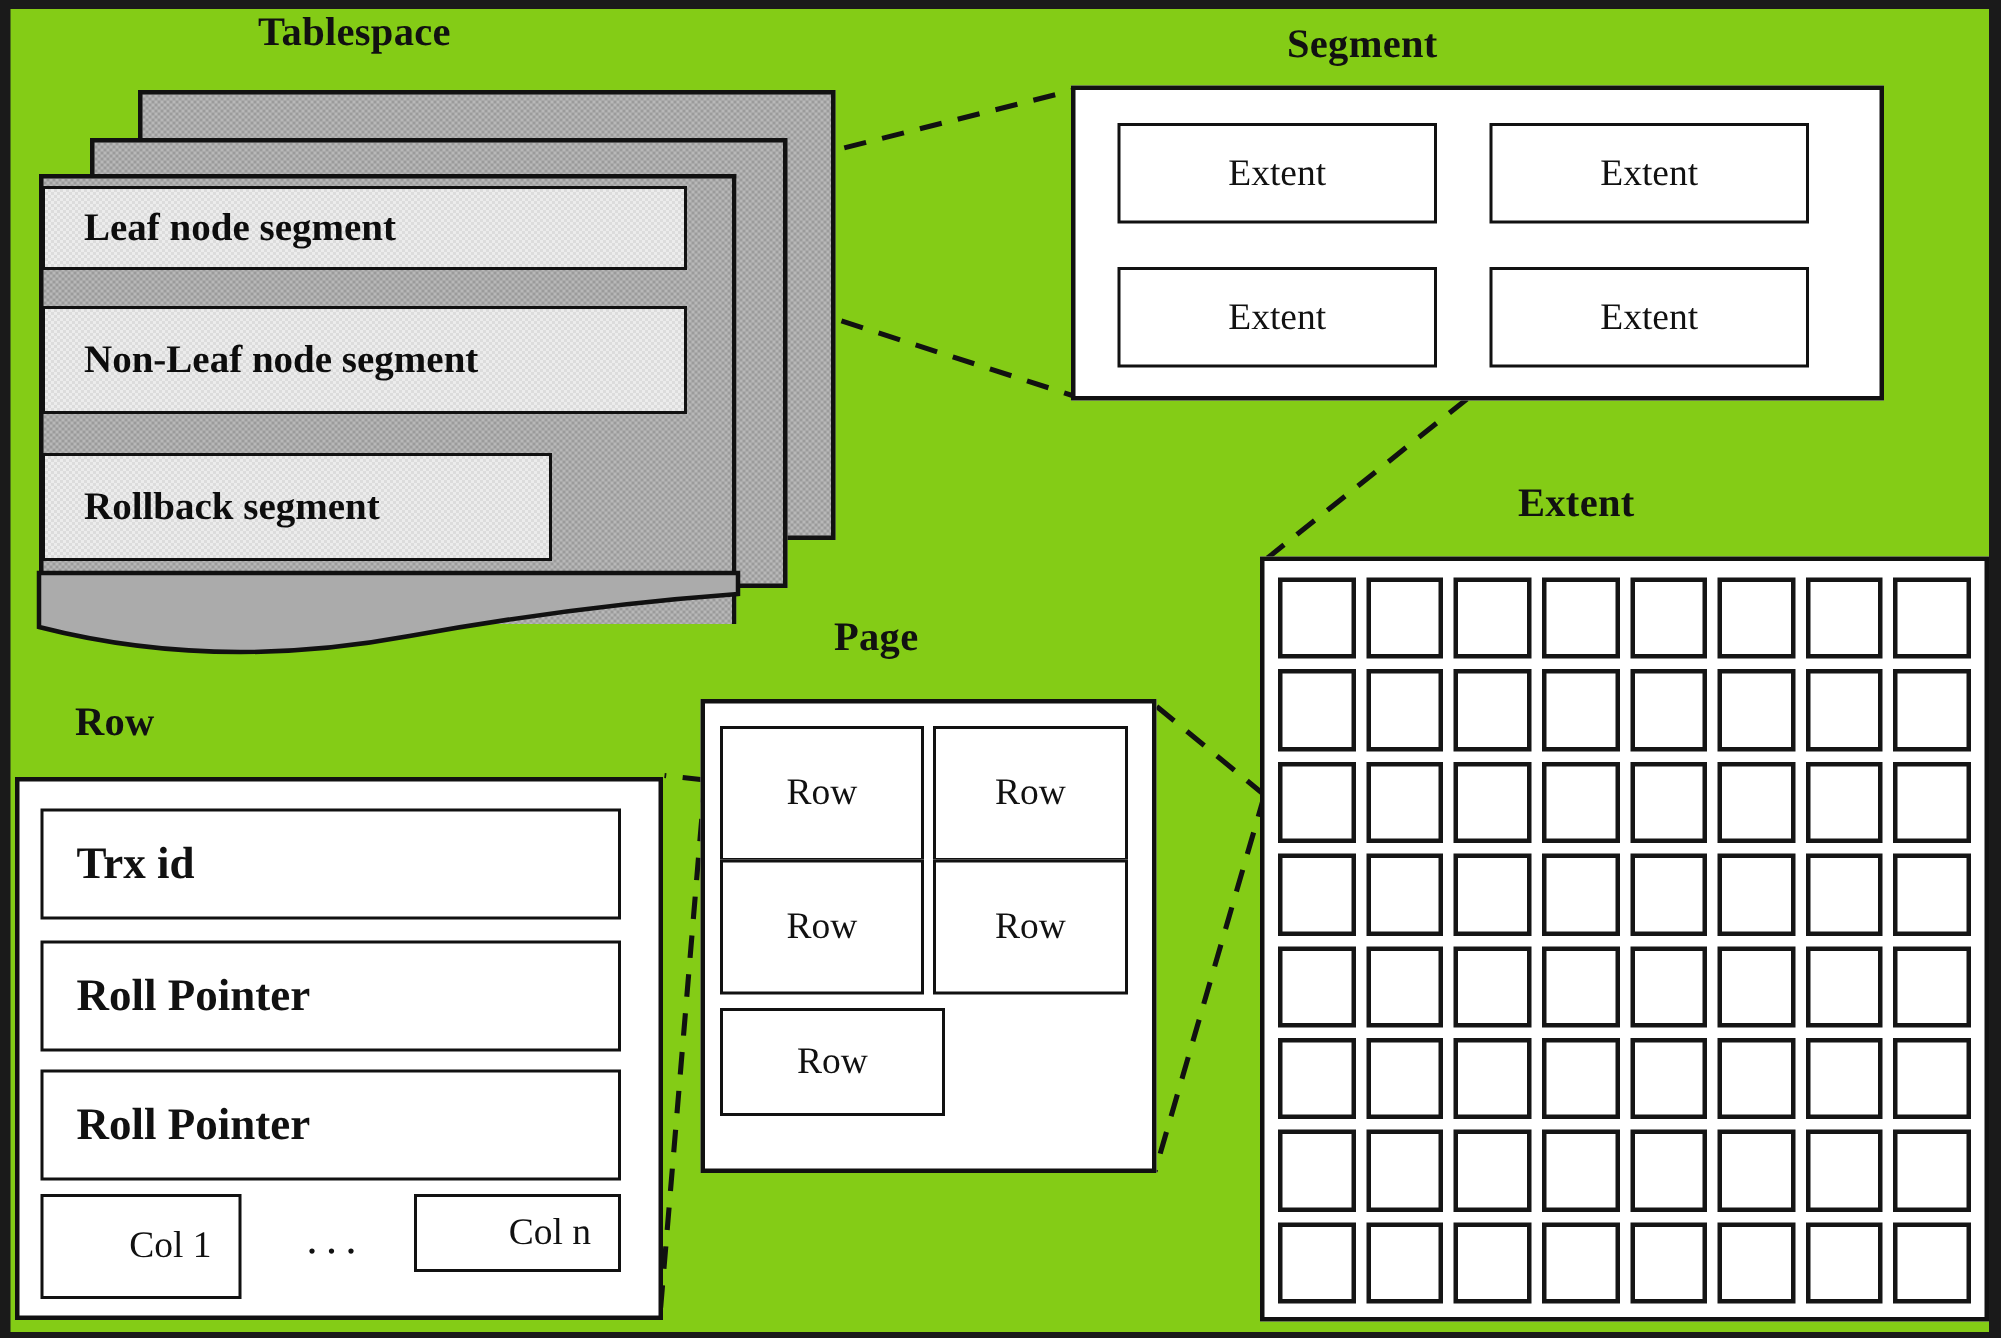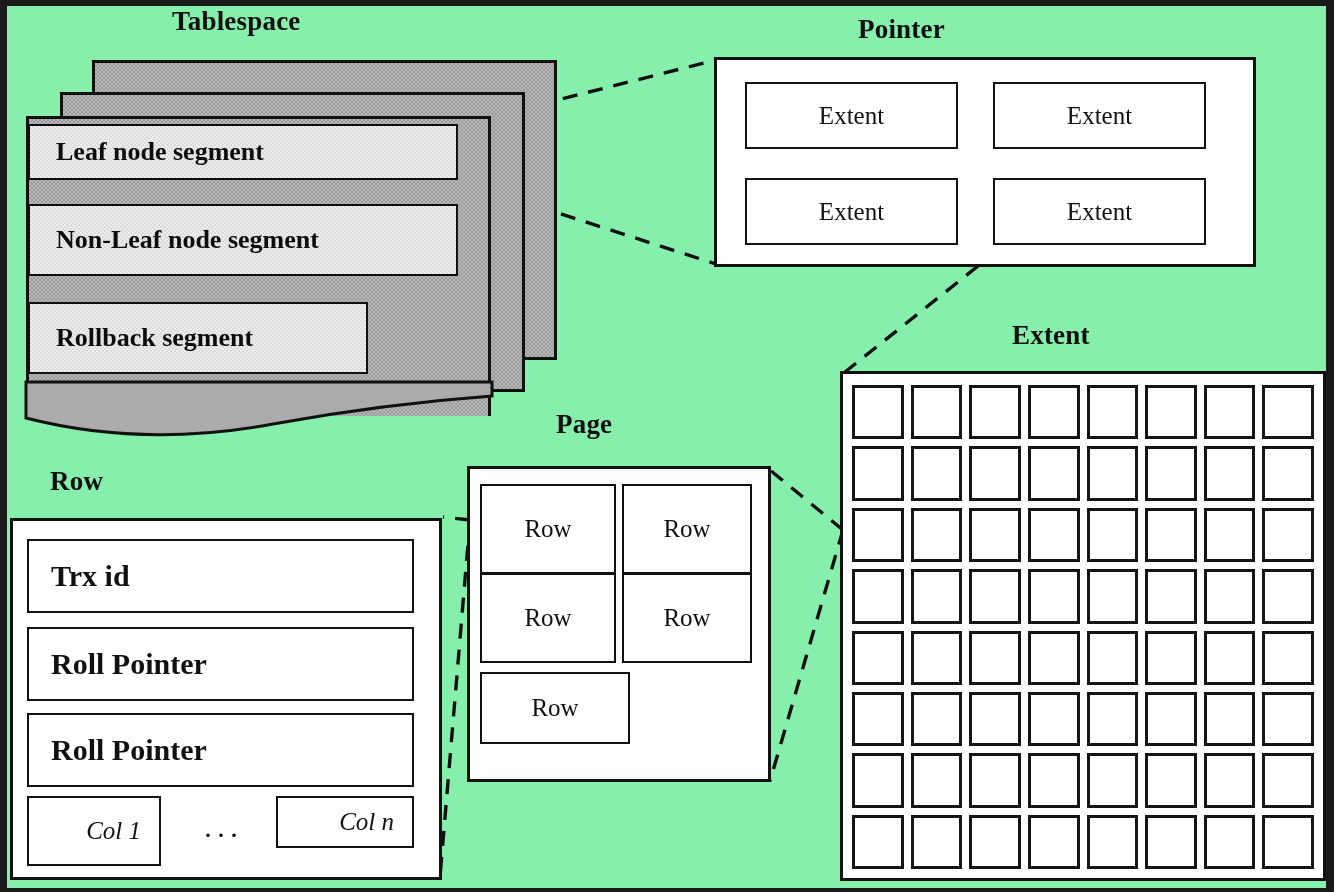--- a/index.html
+++ b/index.html
@@ -4,21 +4,21 @@
 <style>
   html, body {
     margin: 0;
     padding: 0;
     background: #ffffff;
   }
   #canvas {
     position: relative;
     width: 1334px;
     height: 892px;
-    background: #86efac;
+    background: #84cc16;
     overflow: hidden;
     font-family: "Liberation Serif", "DejaVu Serif", serif;
     color: #111111;
   }
   
   .frame-top {
     position: absolute; left: 0; top: 0; width: 1334px; height: 6px;
     background: #1a1a1a;
   }
   .frame-left {
@@ -72,21 +72,20 @@
     font-size: 30px;
     font-weight: 600;
     color: #111;
   }
   .label-r {
     position: absolute;
     right: 18px; top: 50%;
     transform: translateY(-50%);
     font-size: 25px;
     color: #111;
-    font-style: italic;
   }
 
   
   .ts-layer {
     position: absolute;
     box-sizing: border-box;
     border: 3px solid #111111;
     background-color: #a9a9a9;
     background-image:
       repeating-conic-gradient(#9b9b9b 0% 25%, #b8b8b8 0% 50%);
@@ -190,21 +189,21 @@
   </div>
 
   <div class="seg-box" style="left:28px; top:302px; width:340px; height:72px;">
     <span class="seg-label">Rollback segment</span>
   </div>
 
   <div class="seg-box" style="left:28px; top:204px; width:430px; height:72px;">
     <span class="seg-label">Non-Leaf node segment</span>
   </div>
 
-  <div class="caption" style="left:858px; top:14px;">Pointer</div>
+  <div class="caption" style="left:858px; top:14px;">Segment</div>
 
   <div class="box" style="left:714px; top:57px; width:542px; height:210px;"></div>
 
   <div class="thinbox" style="left:745px; top:82px; width:213px; height:67px;">
     <span class="label-c">Extent</span>
   </div>
   <div class="thinbox" style="left:993px; top:82px; width:213px; height:67px;">
     <span class="label-c">Extent</span>
   </div>
   <div class="thinbox" style="left:745px; top:178px; width:213px; height:67px;">

